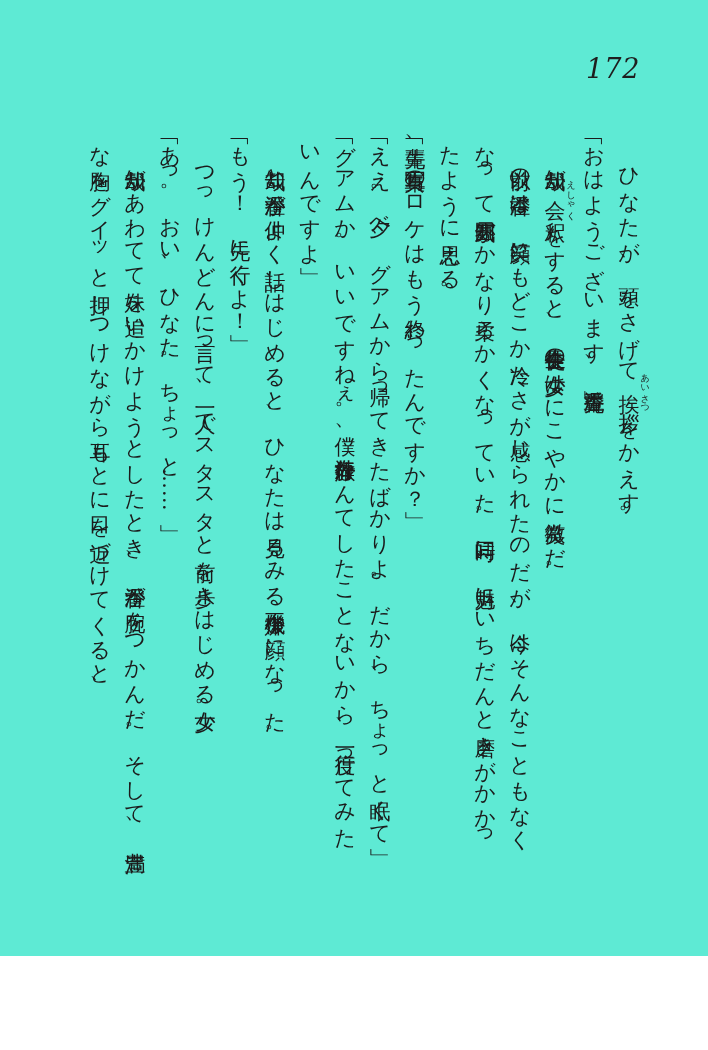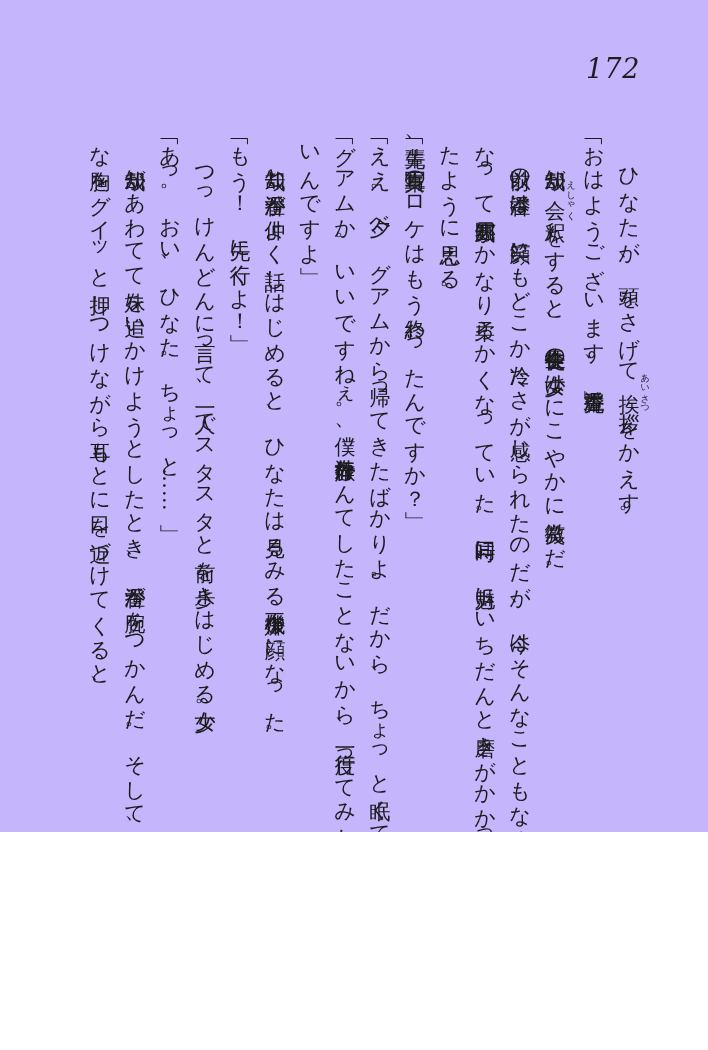--- a/index.html
+++ b/index.html
@@ -3,22 +3,22 @@
 <meta charset="utf-8">
 <style>
   html, body {
     margin: 0;
     padding: 0;
     background: #ffffff;
   }
   .page {
     position: relative;
     width: 708px;
-    height: 832px;
-    background: #c4b5fd;
+    height: 956px;
+    background: #5eead4;
     overflow: hidden;
     font-family: "DejaVu Serif", "Liberation Serif", serif;
   }
   .page-number {
     position: absolute;
     top: 53px;
     left: 586px;
     font-size: 27px;
     font-style: italic;
     letter-spacing: 1px;

